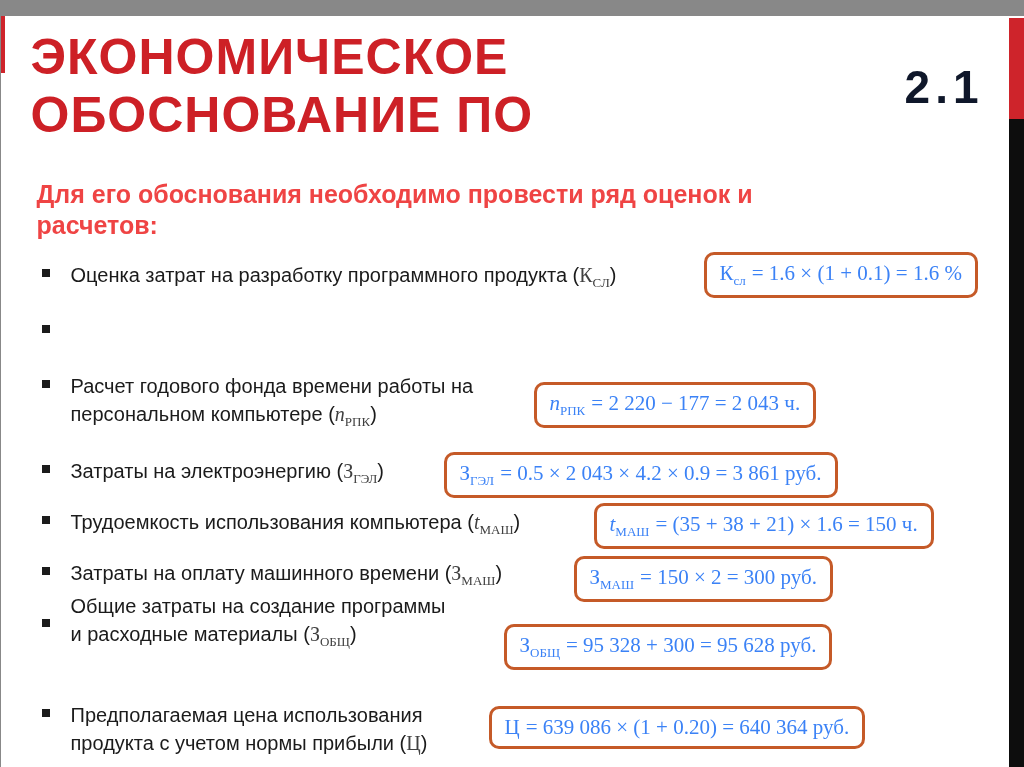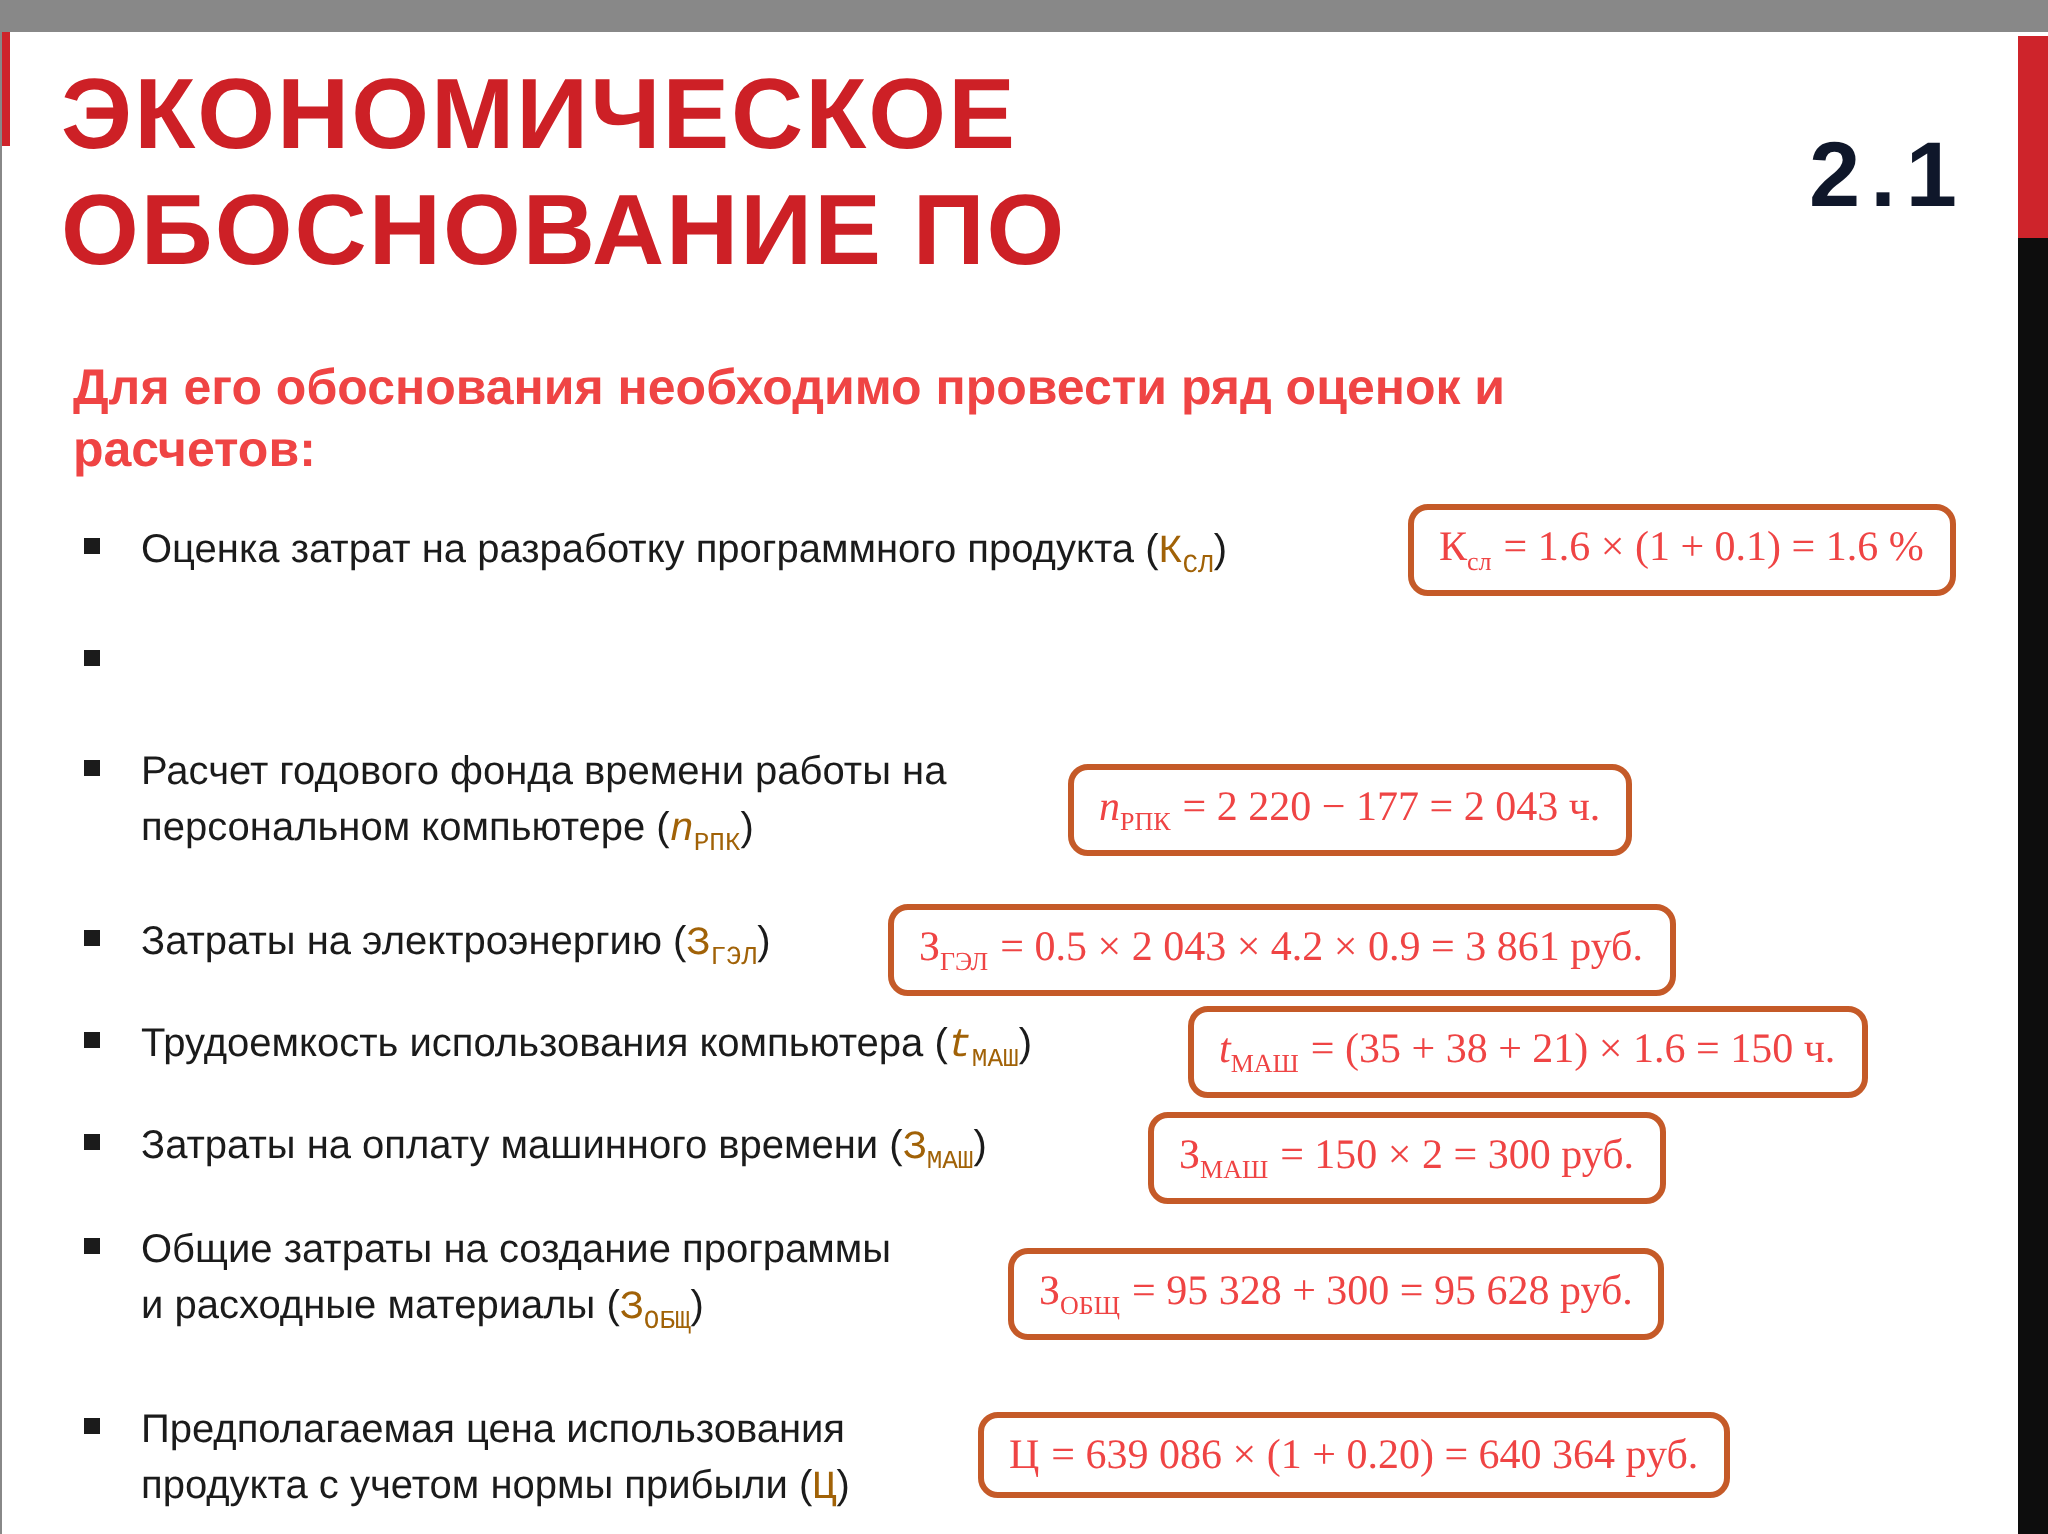--- a/index.html
+++ b/index.html
@@ -26,29 +26,29 @@
   .intro{
     position:absolute;left:36px;top:163px;width:750px;
     font-size:25px;line-height:31px;font-weight:bold;color:#ef4444;
   }
 
   .bullet-sq{position:absolute;left:41px;width:8px;height:8px;background:#1b1b1b;}
   .blabel{
     position:absolute;left:70px;font-size:20px;line-height:28px;color:#1b1b1b;
     white-space:nowrap;
   }
-  .rv{color:#a16207;font-family:Liberation Mono, monospace;}
+  .rv{color:#404040;font-family:Liberation Serif, serif;}
   .rv sub{font-size:13px;}
   .it{font-style:italic;}
 
   .fbox{
     position:absolute;display:inline-block;white-space:nowrap;
     border:3px solid #C55A28;border-radius:10px;background:#fff;
     padding:6px 13px;font-family:"Liberation Serif",serif;
-    font-size:21px;color:#ef4444;
+    font-size:21px;color:#3b82f6;
   }
   .fbox sub{font-size:13px;}
   .frest{margin-left:6px;}
   .feq{margin-left:6px;}
   .frac{
     display:inline-flex;flex-direction:column;align-items:center;
     vertical-align:middle;font-size:15px;line-height:17px;margin:0 7px;
     transform:translateY(-2px);
   }
   .frac .num{border-bottom:2px solid #3c3c3c;padding:0 3px 1px 3px;}
@@ -109,21 +109,21 @@
 
   <div class="bullet-sq" style="top:551px"></div>
   <div class="blabel" style="top:543px">
     <span>Затраты на оплату машинного времени (</span><span class="rv"><span>З</span><sub>МАШ</sub></span><span>)</span>
   </div>
   <div class="fbox" style="left:573px;top:540px">
     <span>З</span><sub>МАШ</sub><span class="frest">= 150 × 2 = 300 руб.</span>
   </div>
 
   <div class="bullet-sq" style="top:603px"></div>
-  <div class="blabel" style="top:595px">
+  <div class="blabel" style="top:576px">
     <span>Общие затраты на создание программы</span><br>
     <span>и расходные материалы (</span><span class="rv"><span>З</span><sub>ОБЩ</sub></span><span>)</span>
   </div>
   <div class="fbox" style="left:503px;top:608px">
     <span>З</span><sub>ОБЩ</sub><span class="frest">= 95 328 + 300 = 95 628 руб.</span>
   </div>
 
   <div class="bullet-sq" style="top:693px"></div>
   <div class="blabel" style="top:685px">
     <span>Предполагаемая цена использования</span><br>

